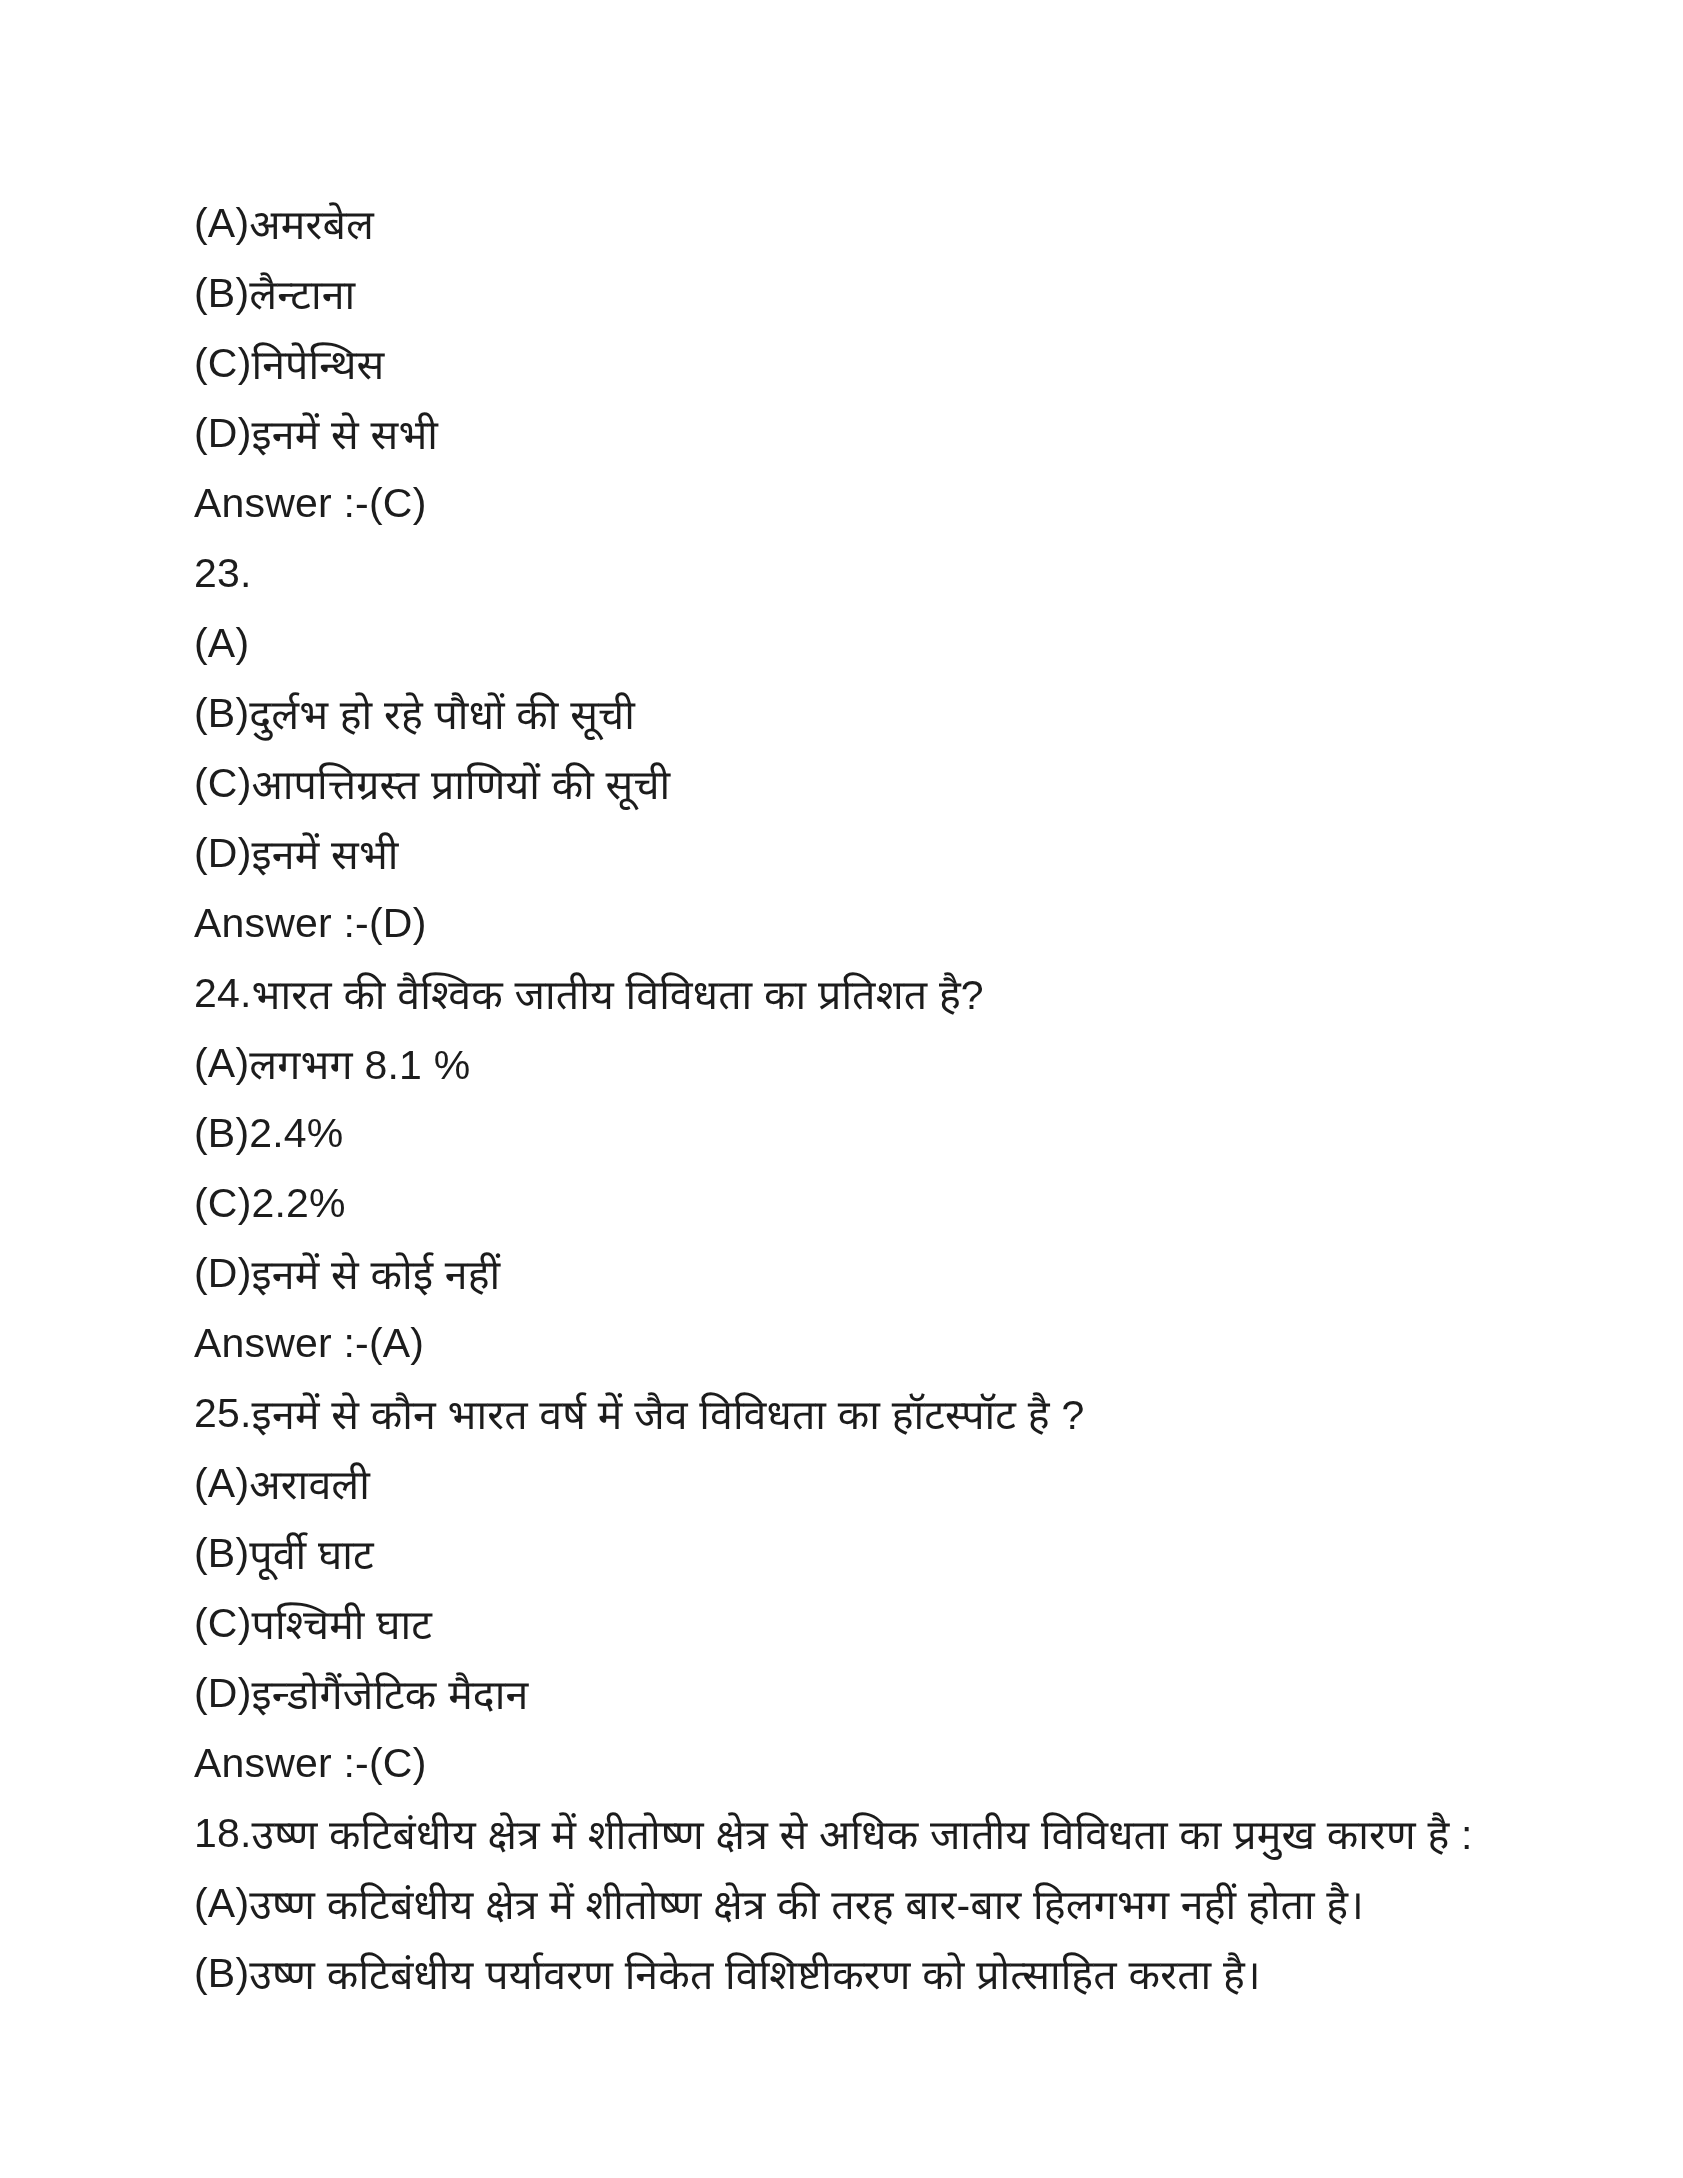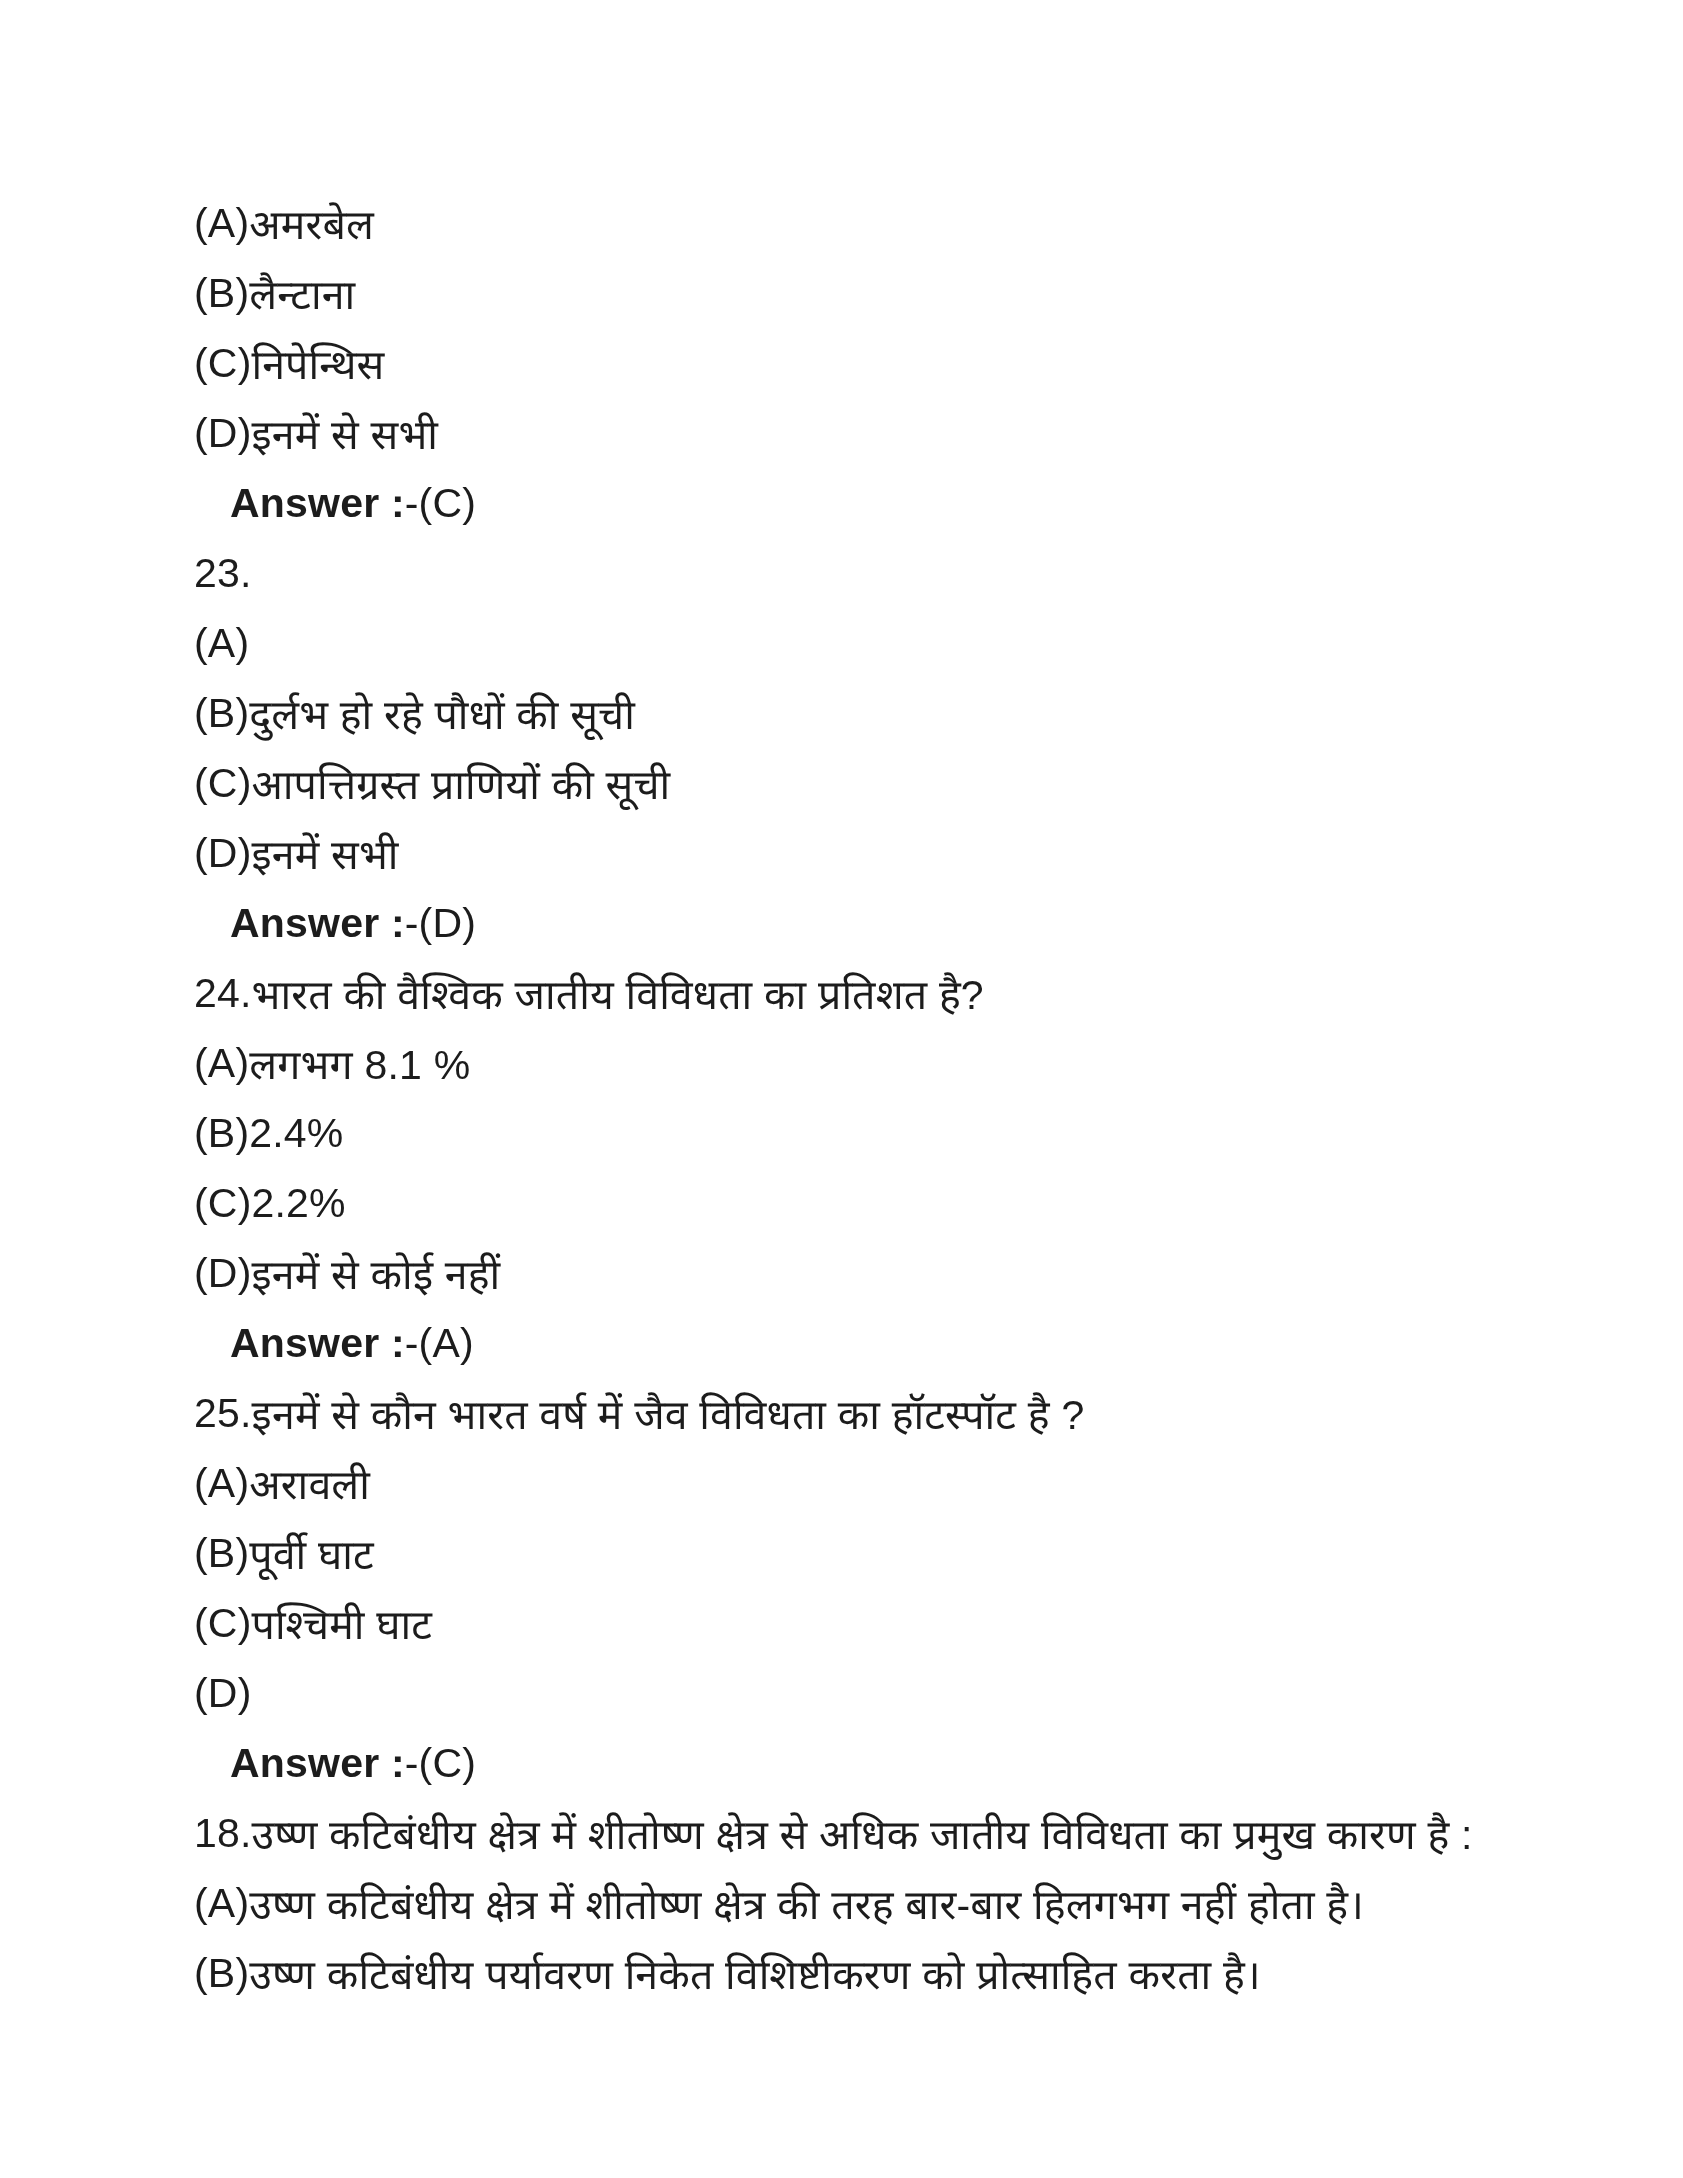--- a/index.html
+++ b/index.html
@@ -23,22 +23,21 @@
     color: #1c1c1c;
   }
   .line {
     height: 70px;
     display: flex;
     align-items: center;
     white-space: pre;
     letter-spacing: 0.2px;
   }
   .answer-prefix {
-    font-weight: 700;
-    margin-left: 36px;
+    font-weight: 400;
   }
 </style>
 </head>
 <body>
 
 <div class="page">
   <div>
       <div class="line"><span>(A)</span> <span>अमरबेल</span></div>
       <div class="line"><span>(B)</span> <span>लैन्टाना</span></div>
       <div class="line"><span>(C)</span> <span>निपेन्थिस</span></div>
@@ -53,20 +52,20 @@
       <div class="line"><span>24.</span> <span>भारत की वैश्विक जातीय विविधता का प्रतिशत है?</span></div>
       <div class="line"><span>(A)</span> <span>लगभग 8.1 %</span></div>
       <div class="line"><span>(B)</span> <span>2.4%</span></div>
       <div class="line"><span>(C)</span> <span>2.2%</span></div>
       <div class="line"><span>(D)</span> <span>इनमें से कोई नहीं</span></div>
       <div class="line"><span class="answer-prefix">Answer :</span><span>-</span> <span>(A)</span></div>
       <div class="line"><span>25.</span> <span>इनमें से कौन भारत वर्ष में जैव विविधता का हॉटस्पॉट है ?</span></div>
       <div class="line"><span>(A)</span> <span>अरावली</span></div>
       <div class="line"><span>(B)</span> <span>पूर्वी घाट</span></div>
       <div class="line"><span>(C)</span> <span>पश्चिमी घाट</span></div>
-      <div class="line"><span>(D)</span> </div>
+      <div class="line"><span>(D)</span> <span>इन्डोगैंजेटिक मैदान</span></div>
       <div class="line"><span class="answer-prefix">Answer :</span><span>-</span> <span>(C)</span></div>
       <div class="line"><span>18.</span> <span>उष्ण कटिबंधीय क्षेत्र में शीतोष्ण क्षेत्र से अधिक जातीय विविधता का प्रमुख कारण है :</span></div>
       <div class="line"><span>(A)</span> <span>उष्ण कटिबंधीय क्षेत्र में शीतोष्ण क्षेत्र की तरह बार-बार हिलगभग नहीं होता है।</span></div>
       <div class="line"><span>(B)</span> <span>उष्ण कटिबंधीय पर्यावरण निकेत विशिष्टीकरण को प्रोत्साहित करता है।</span></div>
     </div>
 </div>
 
 
 </body></html>

